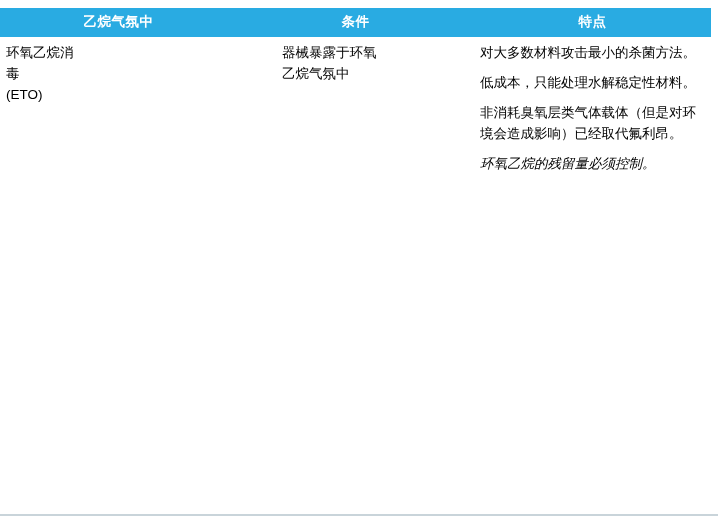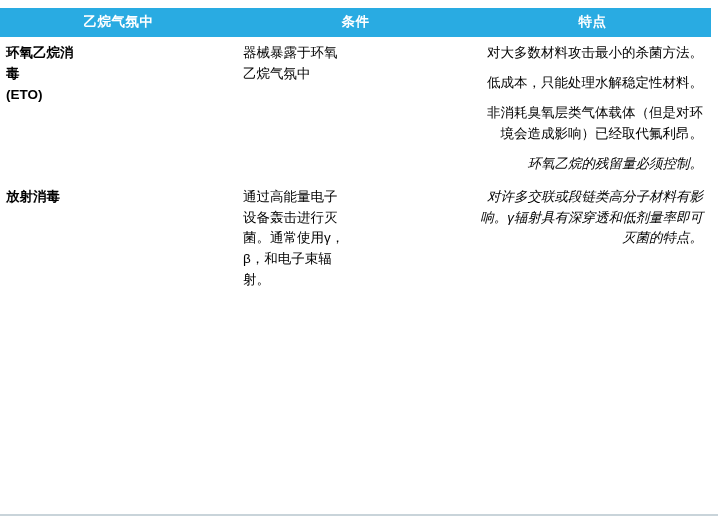--- a/index.html
+++ b/index.html
@@ -49,45 +49,45 @@
   table.sterilization td {
     vertical-align: top;
     font-size: 13.5px;
     line-height: 1.55;
     padding: 6px 8px 6px 6px;
     border: none;
     background: #ffffff;
   }
   td.col-method {
     width: 96px;
-    font-weight: bold;
+    font-weight: normal;
     padding-left: 6px;
     margin-left: 48px;
   }
   td.col-cond {
     width: 116px;
   }
   td.col-feat {
     width: 492px;
     padding-left: 10px;
-    text-align: right;
   }
   .method-line {
     display: block;
   }
   .feat-line {
     display: block;
     margin-bottom: 9px;
   }
   .feat-line:last-child {
     margin-bottom: 0;
     font-style: italic;
   }
   .cond-text {
     display: block;
+    margin-left: 39px;
   }
   .pad-top-eto-m { padding-top: 24px; }
   .pad-top-eto-c { padding-top: 32px; }
   .pad-top-rad-m { padding-top: 52px; }
   .pad-top-rad-c { padding-top: 16px; }
   .pad-top-rad-f { padding-top: 60px; }
   .pad-top-auto-m { padding-top: 14px; }
   .pad-top-auto-c { padding-top: 14px; }
   .pad-top-auto-f { padding-top: 0px; }
   .pad-top-dry-m { padding-top: 14px; }
@@ -128,35 +128,20 @@
           <span class="cond-text">乙烷气氛中</span>
         </td>
         <td class="col-feat">
           <span class="feat-line">对大多数材料攻击最小的杀菌方法。</span>
           <span class="feat-line">低成本，只能处理水解稳定性材料。</span>
           <span class="feat-line">非消耗臭氧层类气体载体（但是对环境会造成影响）已经取代氟利昂。</span>
           <span class="feat-line">环氧乙烷的残留量必须控制。</span>
         </td>
       </tr>
 
-      <tr>
-        <td class="col-method pad-top-rad-m">
-          <span class="method-line">放射消毒</span>
-        </td>
-        <td class="col-cond pad-top-rad-c">
-          <span class="cond-text">通过高能量电子</span>
-          <span class="cond-text">设备轰击进行灭</span>
-          <span class="cond-text">菌。通常使用γ，</span>
-          <span class="cond-text">β，和电子束辐</span>
-          <span class="cond-text">射。</span>
-        </td>
-        <td class="col-feat pad-top-rad-f">
-          <span class="feat-line">对许多交联或段链类高分子材料有影响。γ辐射具有深穿透和低剂量率即可灭菌的特点。</span>
-        </td>
-      </tr>
 
 
 
     </tbody>
   </table>
 
   <div class="bottom-rule"></div>
 </div>
 
 </body></html>

